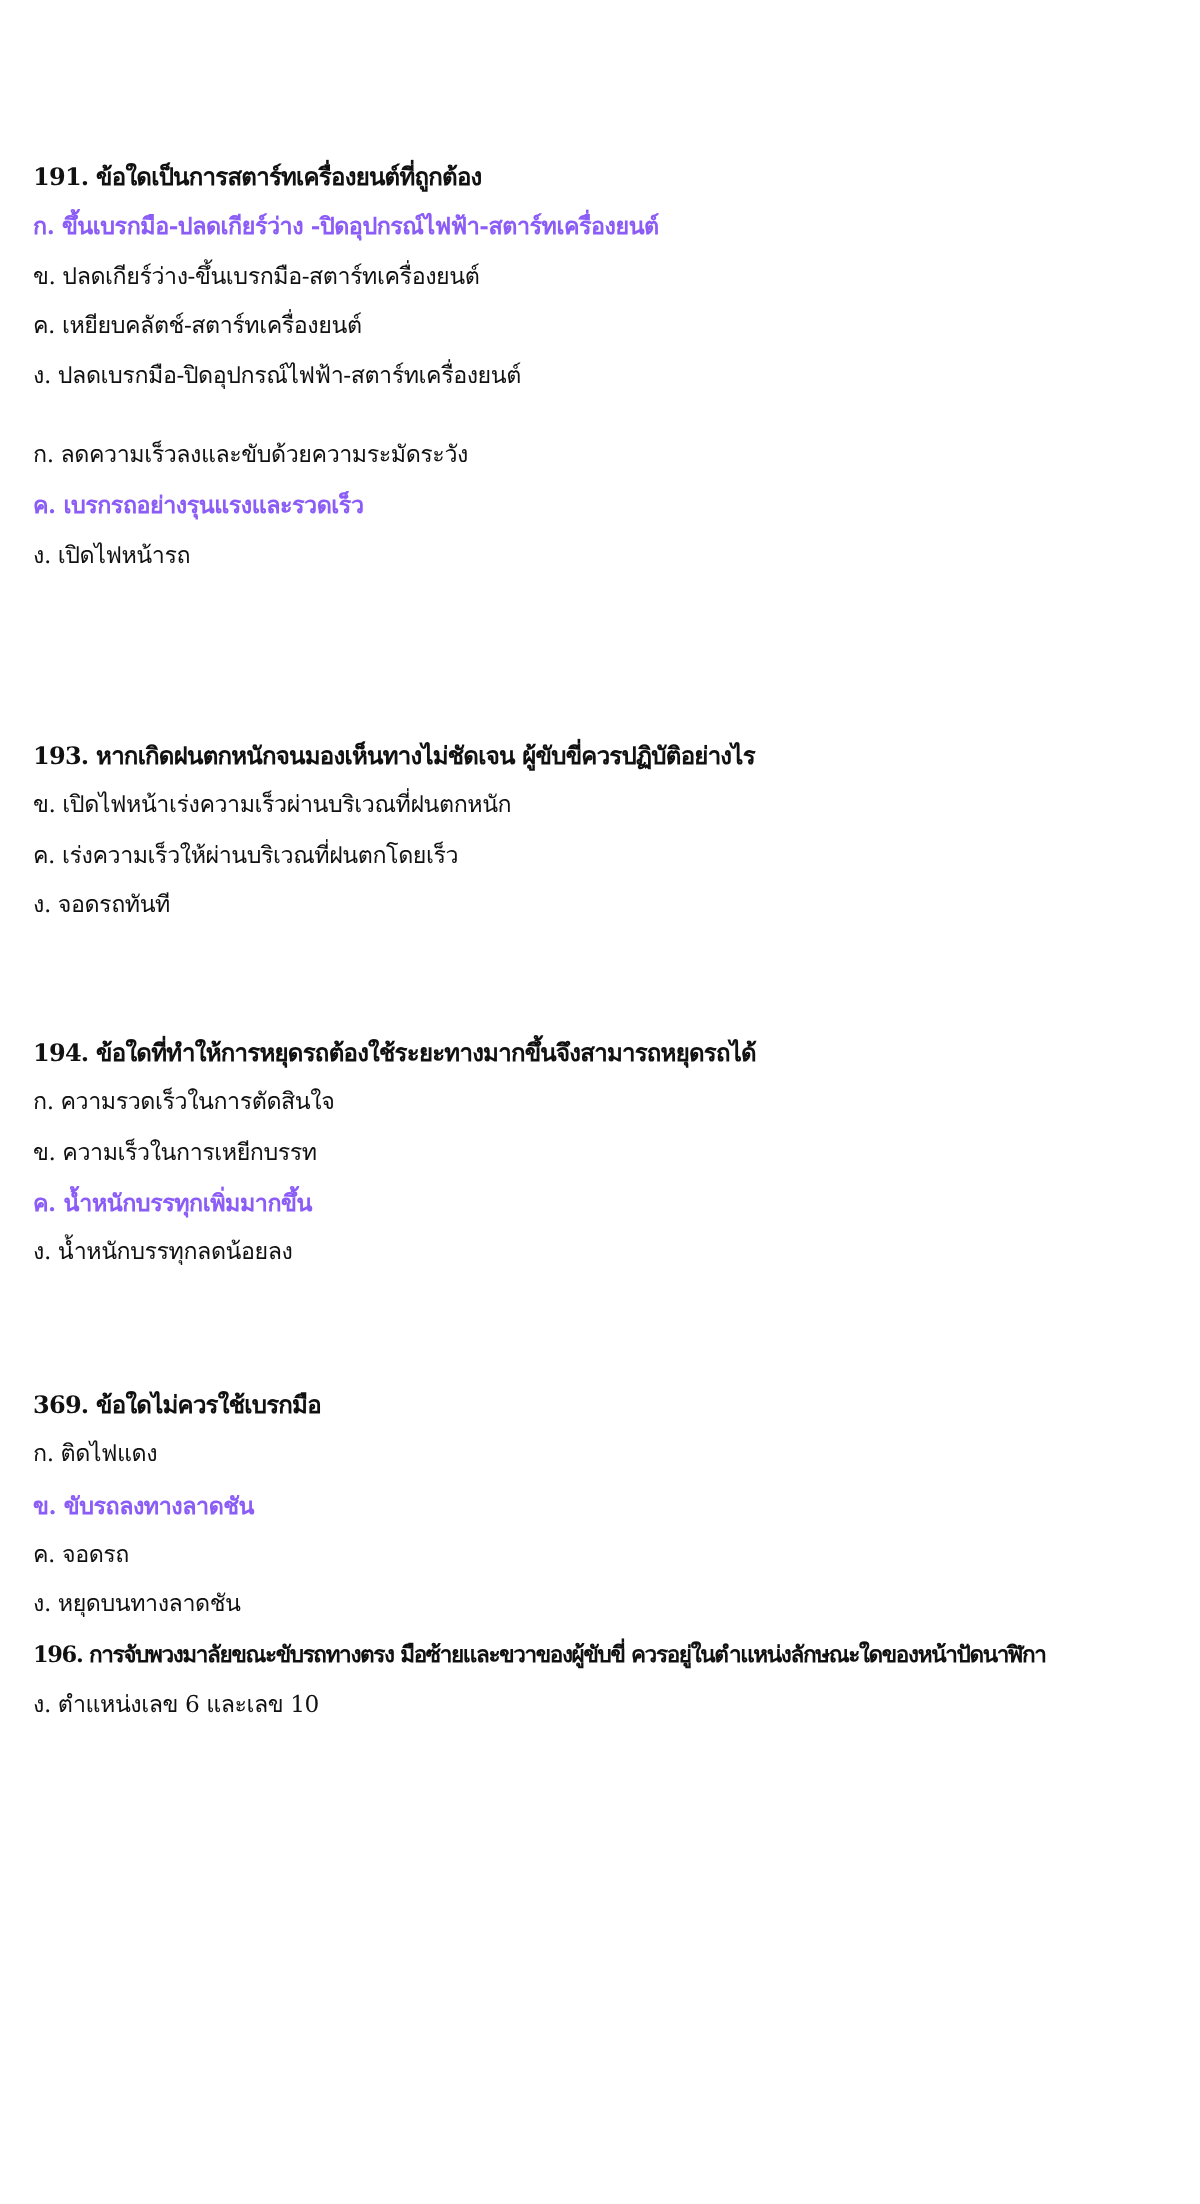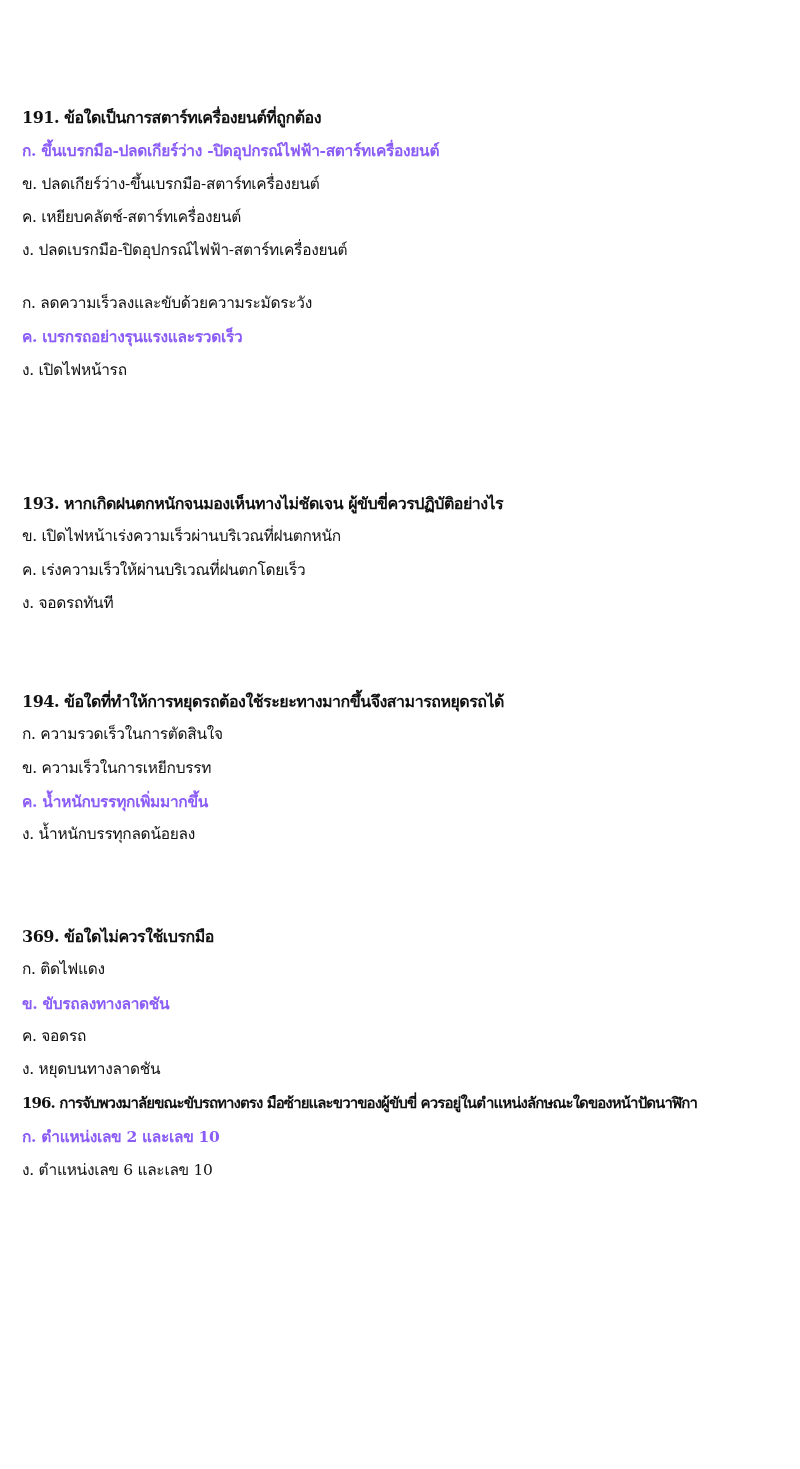--- a/index.html
+++ b/index.html
@@ -76,15 +76,14 @@
 <div class="question" style="top:920px;">
   <div class="line q-title">369. ข้อใดไม่ควรใช้เบรกมือ</div>
   <div class="line opt">ก. ติดไฟแดง</div>
   <div class="line opt correct">ข. ขับรถลงทางลาดชัน</div>
   <div class="line opt">ค. จอดรถ</div>
   <div class="line opt">ง. หยุดบนทางลาดชัน</div>
 </div>
 
 <div class="question" style="top:1087px;">
   <div class="line q-title long">196. การจับพวงมาลัยขณะขับรถทางตรง มือซ้ายและขวาของผู้ขับขี่ ควรอยู่ในตำแหน่งลักษณะใดของหน้าปัดนาฬิกา</div>
-  <div class="line opt correct">ก. ตำแหน่งเลข 2 และเลข 10</div>
   <div class="line opt">ง. ตำแหน่งเลข 6 และเลข 10</div>
 </div>
 
 </body></html>

